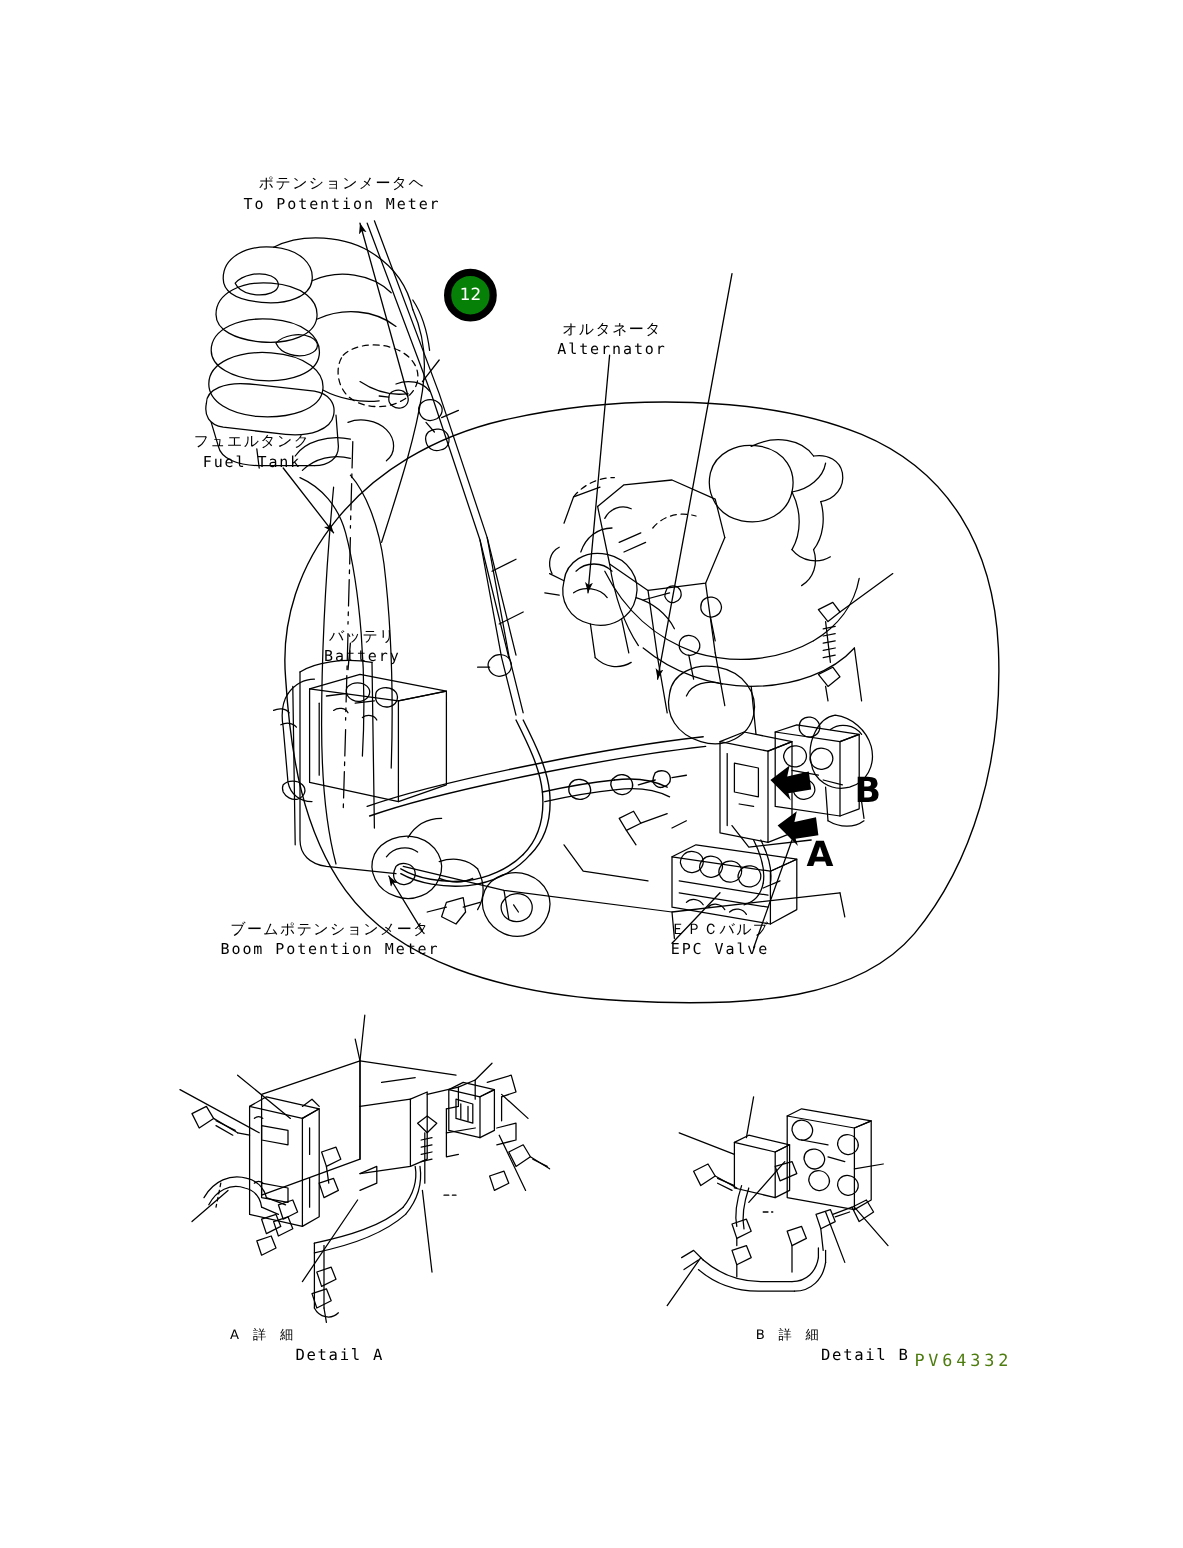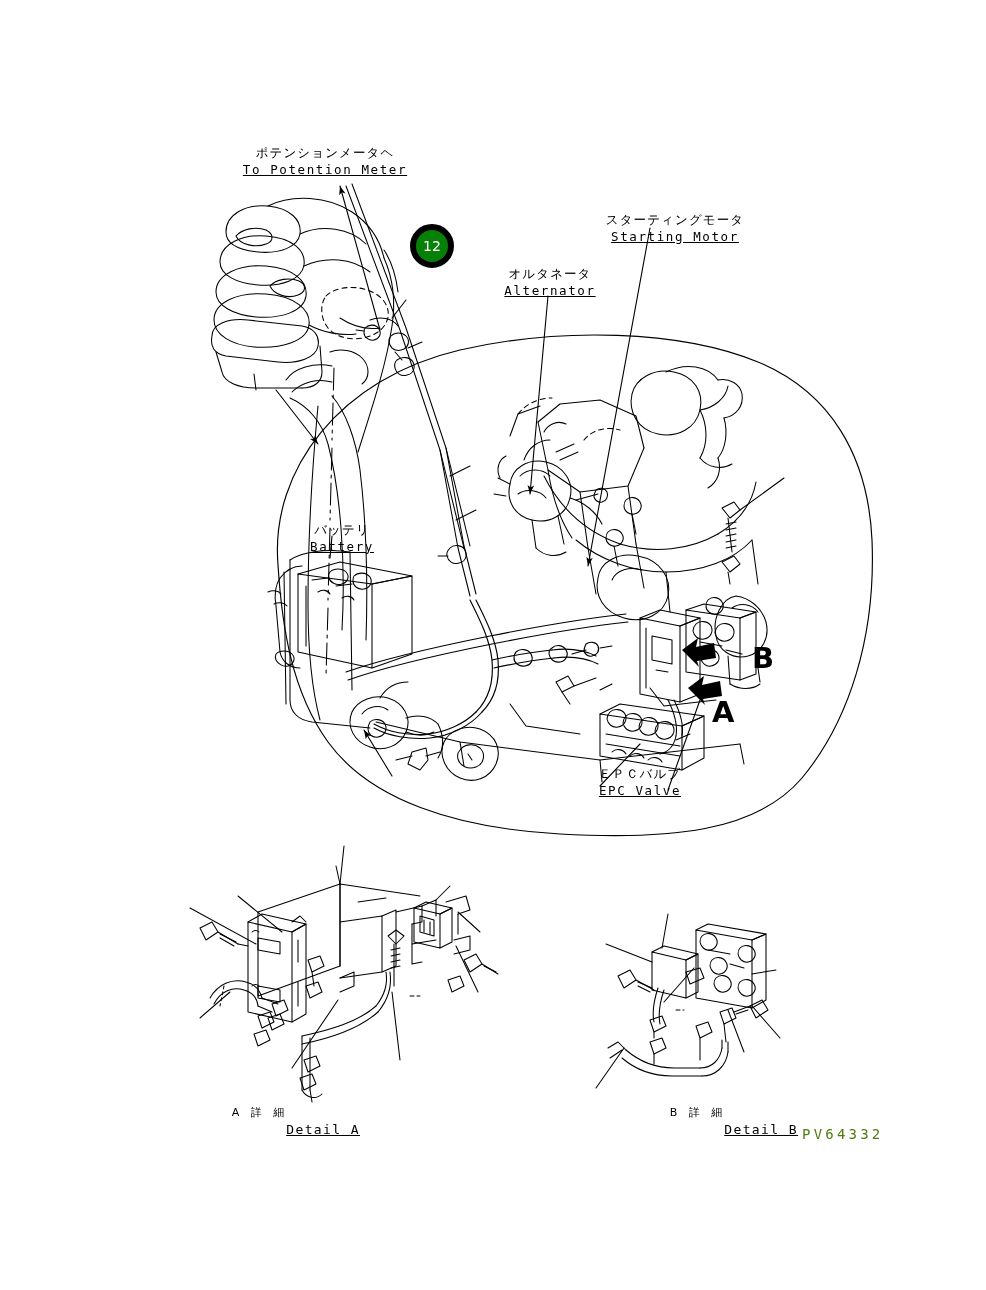--- a/index.html
+++ b/index.html
@@ -10,21 +10,20 @@
   }
   body {
     font-family: "DejaVu Sans", sans-serif;
   }
   #page {
     position: relative;
     width: 886px;
     height: 1290px;
     background: #ffffff;
     overflow: hidden;
-    margin-left: 40px;
   }
   #art {
     position: absolute;
     left: 0;
     top: 0;
     width: 986px;
     height: 1290px;
   }
   .lbl {
     position: absolute;
@@ -38,21 +37,20 @@
     display: block;
     font-family: "DejaVu Sans", sans-serif;
     font-size: 12.5px;
     letter-spacing: 1.1px;
   }
   .lbl .en {
     display: block;
     font-family: "DejaVu Sans Mono", monospace;
     font-size: 12.5px;
     letter-spacing: 1.6px;
-    text-decoration: underline;
   }
   .lbl.detail .jp {
     font-size: 11px;
     letter-spacing: 4px;
   }
   .lbl.detail .en {
     font-size: 13px;
     letter-spacing: 1.4px;
     text-align: right;
   }
@@ -530,36 +528,40 @@
       </g>
 
     </g>
   </svg>
 
   <div class="lbl" style="left:140px; top:145px; width:290px;">
     <span class="jp">ポテンションメータヘ</span>
     <span class="en">To Potention Meter</span>
   </div>
 
-  <div class="lbl" style="left:490px; top:212px; width:290px;">
-    <span class="jp">スターティングモータ</span>
-    <span class="en">Starting Motor</span>
-  </div>
 
   <div class="lbl" style="left:400px; top:266px; width:220px;">
     <span class="jp">オルタネータ</span>
     <span class="en">Alternator</span>
   </div>
 
+  <div class="lbl" style="left:110px; top:360px; width:200px;">
+    <span class="jp">フュエルタンク</span>
+    <span class="en">Fuel Tank</span>
+  </div>
 
   <div class="lbl" style="left:222px; top:522px; width:160px;">
     <span class="jp">バッテリ</span>
     <span class="en">Battery</span>
   </div>
 
+  <div class="lbl" style="left:110px; top:766px; width:330px;">
+    <span class="jp">ブームポテンションメータ</span>
+    <span class="en">Boom Potention Meter</span>
+  </div>
 
   <div class="lbl" style="left:500px; top:766px; width:200px;">
     <span class="jp">ＥＰＣバルブ</span>
     <span class="en">EPC Valve</span>
   </div>
 
   <div class="badge" style="left:370px; top:224px;">
     <span>12</span>
   </div>
 

